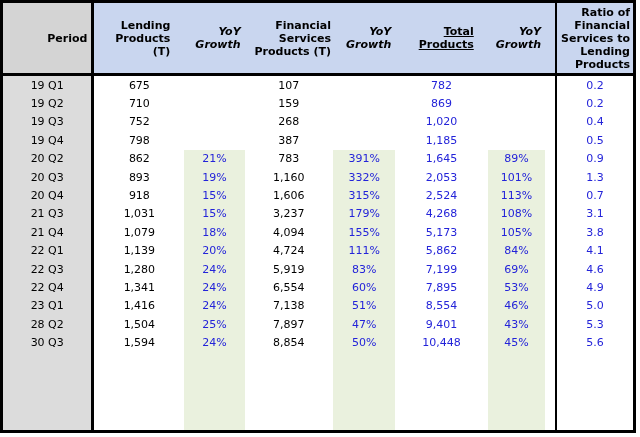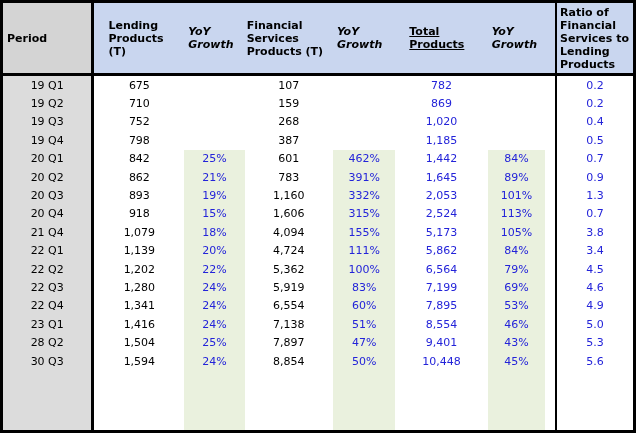--- a/index.html
+++ b/index.html
@@ -11,21 +11,21 @@
     width:636px;
     height:433px;
     border:3px solid var(--border,#000);
   }
   thead th{
     background:var(--header-fill,#C9D6EF);
     color:#000;
     font-weight:bold;
     font-size:11px;
     line-height:13px;
-    text-align:left;
+    text-align:right;
     vertical-align:middle;
     height:70px;
     padding:0 4px;
     border-bottom:3px solid var(--border,#000);
   }
   th.period-h{
     background:var(--period-header-fill,#D4D4D4);
     border-right:3px solid var(--border,#000);
   }
   th.lending-h{padding:0 14px;}
@@ -122,31 +122,20 @@
           <td class="num">798</td>
           <td class="yoy"></td>
           <td class="num">387</td>
           <td class="yoy"></td>
           <td class="blue">1,185</td>
           <td class="yoy"></td>
           <td class="spacer"></td>
           <td class="ratio">0.5</td>
         </tr>
         <tr>
-          <td class="period">20 Q1</td>
-          <td class="num">842</td>
-          <td class="yoy hl">25%</td>
-          <td class="num">601</td>
-          <td class="yoy hl">462%</td>
-          <td class="blue">1,442</td>
-          <td class="yoy hl">84%</td>
-          <td class="spacer"></td>
-          <td class="ratio">0.7</td>
-        </tr>
-        <tr>
           <td class="period">20 Q2</td>
           <td class="num">862</td>
           <td class="yoy hl">21%</td>
           <td class="num">783</td>
           <td class="yoy hl">391%</td>
           <td class="blue">1,645</td>
           <td class="yoy hl">89%</td>
           <td class="spacer"></td>
           <td class="ratio">0.9</td>
         </tr>
@@ -166,51 +155,51 @@
           <td class="num">918</td>
           <td class="yoy hl">15%</td>
           <td class="num">1,606</td>
           <td class="yoy hl">315%</td>
           <td class="blue">2,524</td>
           <td class="yoy hl">113%</td>
           <td class="spacer"></td>
           <td class="ratio">0.7</td>
         </tr>
         <tr>
+          <td class="period">21 Q3</td>
+          <td class="num">1,031</td>
+          <td class="yoy hl">15%</td>
+          <td class="num">3,237</td>
+          <td class="yoy hl">179%</td>
+          <td class="blue">4,268</td>
+          <td class="yoy hl">108%</td>
+          <td class="spacer"></td>
+          <td class="ratio">3.1</td>
+        </tr>
+        <tr>
           <td class="period">21 Q4</td>
           <td class="num">1,079</td>
           <td class="yoy hl">18%</td>
           <td class="num">4,094</td>
           <td class="yoy hl">155%</td>
           <td class="blue">5,173</td>
           <td class="yoy hl">105%</td>
           <td class="spacer"></td>
           <td class="ratio">3.8</td>
         </tr>
         <tr>
           <td class="period">22 Q1</td>
           <td class="num">1,139</td>
           <td class="yoy hl">20%</td>
           <td class="num">4,724</td>
           <td class="yoy hl">111%</td>
           <td class="blue">5,862</td>
           <td class="yoy hl">84%</td>
           <td class="spacer"></td>
-          <td class="ratio">3.4</td>
-        </tr>
-        <tr>
-          <td class="period">22 Q2</td>
-          <td class="num">1,202</td>
-          <td class="yoy hl">22%</td>
-          <td class="num">5,362</td>
-          <td class="yoy hl">100%</td>
-          <td class="blue">6,564</td>
-          <td class="yoy hl">79%</td>
-          <td class="spacer"></td>
-          <td class="ratio">4.5</td>
+          <td class="ratio">4.1</td>
         </tr>
         <tr>
           <td class="period">22 Q3</td>
           <td class="num">1,280</td>
           <td class="yoy hl">24%</td>
           <td class="num">5,919</td>
           <td class="yoy hl">83%</td>
           <td class="blue">7,199</td>
           <td class="yoy hl">69%</td>
           <td class="spacer"></td>

